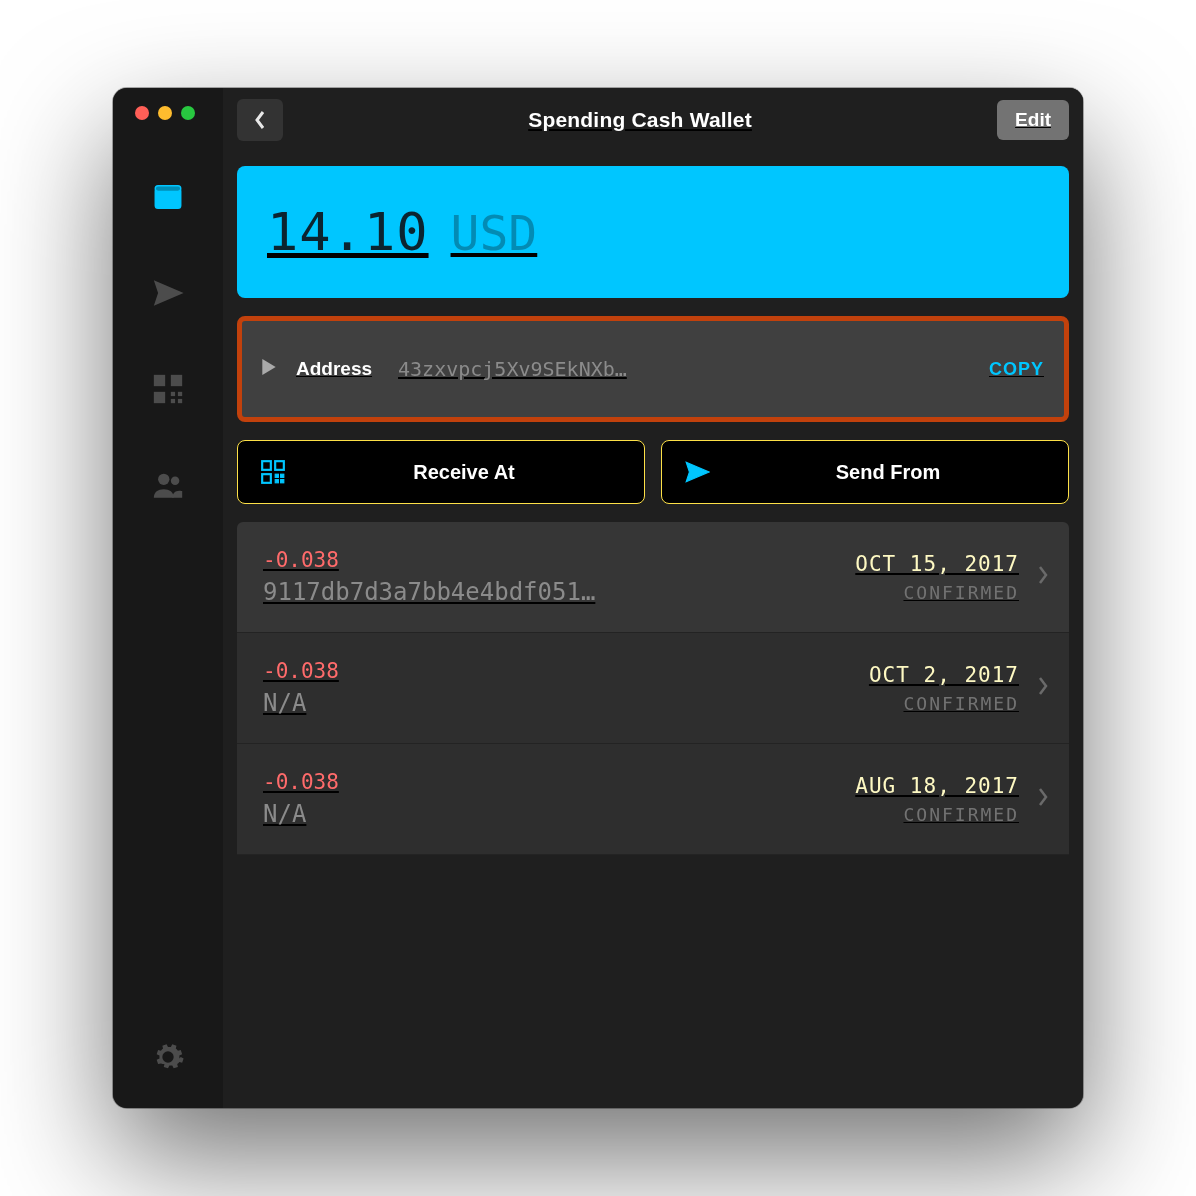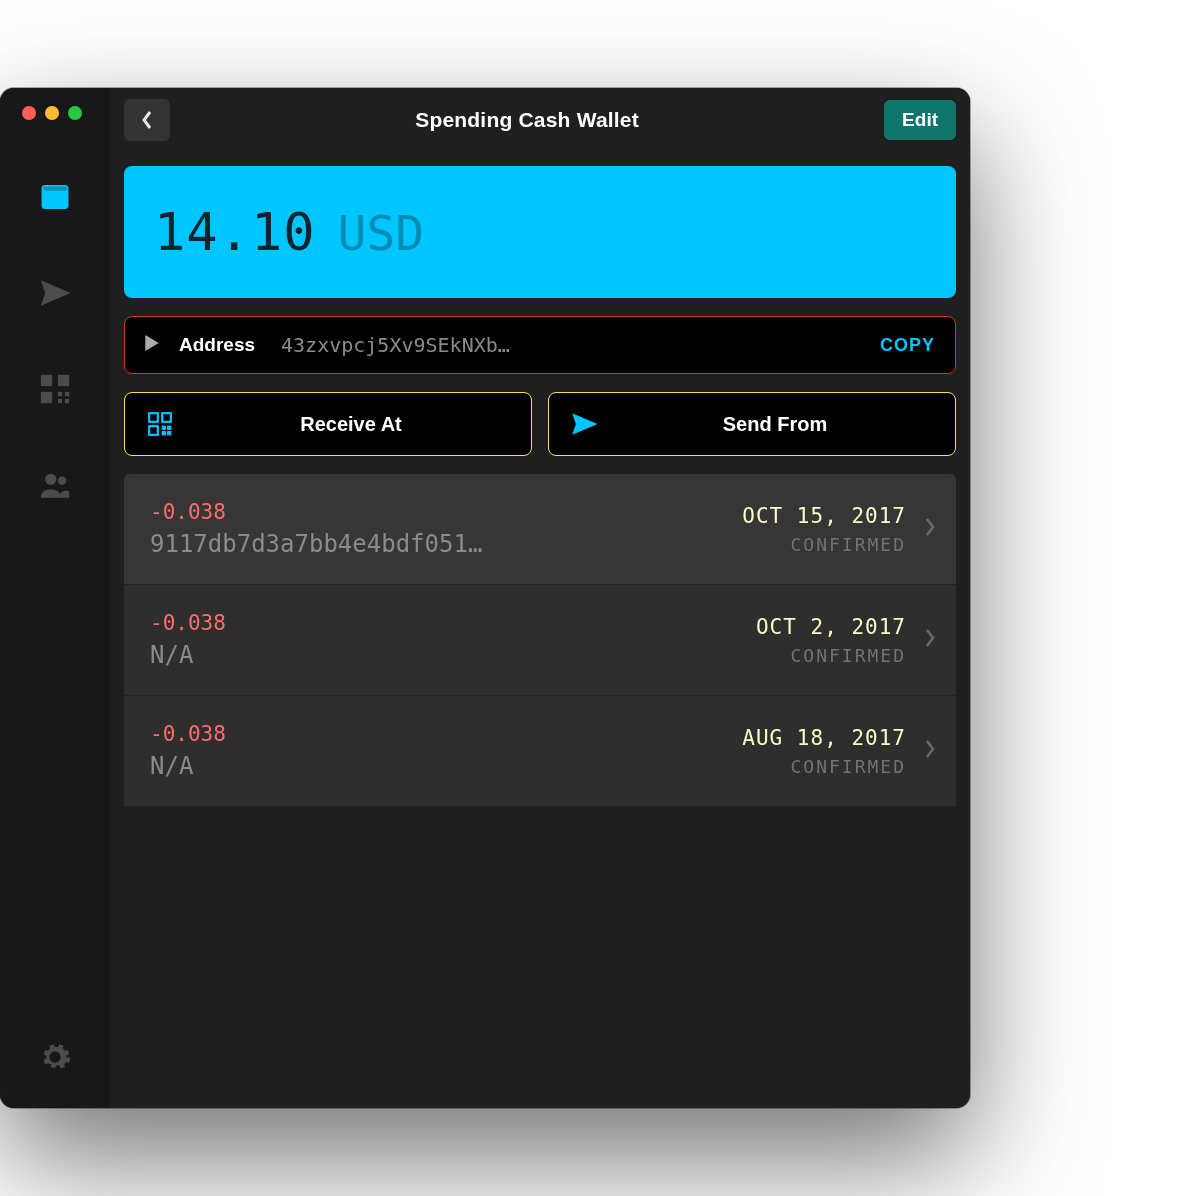--- a/index.html
+++ b/index.html
@@ -8,21 +8,23 @@
     height: 1196px;
     background: #000;
     font-family: -apple-system, BlinkMacSystemFont, "Segoe UI", sans-serif;
     overflow: hidden;
   }
   .wrap {
     width: 1196px;
     height: 1196px;
     display: flex;
     align-items: center;
+    justify-content: center;
     background: #ffffff;
+    text-decoration: underline;
   }
   .window {
     width: 970px;
     height: 1020px;
     background: #282828;
     border-radius: 14px;
     box-shadow: 0 50px 120px rgba(0,0,0,0.55), 0 0 0 1px rgba(0,0,0,0.3);
     overflow: hidden;
     display: flex;
     position: relative;
@@ -87,21 +89,21 @@
   .back-btn svg { width: 12px; height: 20px; stroke: #e8e8e8; fill: none; stroke-width: 3; }
   .title {
     flex: 1;
     text-align: center;
     color: #fff;
     font-weight: 700;
     font-size: 21px;
     letter-spacing: 0.2px;
   }
   .edit-btn {
-    background: #0f766e;
+    background: #737373;
     border-radius: 6px;
     color: #fff;
     font-weight: 700;
     font-size: 19px;
     padding: 9px 18px;
     cursor: pointer;
   }
 
   .content {
     flex: 1;
@@ -127,26 +129,26 @@
     font-weight: 500;
     letter-spacing: 1px;
   }
   .balance-currency {
     color: rgba(8,30,40,0.35);
     font-size: 48px;
     font-weight: 500;
   }
 
   .address-row {
-    background: #000000;
-    border: 1px solid #c2410c;
+    background: #404040;
+    border: 5px solid #c2410c;
     border-radius: 8px;
     display: flex;
     align-items: center;
-    padding: 16px 20px;
+    padding: 36px 20px;
     gap: 20px;
   }
   .addr-toggle svg { width: 14px; height: 16px; fill: #aaa; }
   .addr-label { color: #fff; font-weight: 700; font-size: 19px; margin-right: 6px; }
   .addr-value {
     flex: 1;
     color: #8b8b8b;
     font-family: "SFMono-Regular", Menlo, Consolas, monospace;
     font-size: 20px;
     white-space: nowrap; overflow: hidden; text-overflow: ellipsis;

